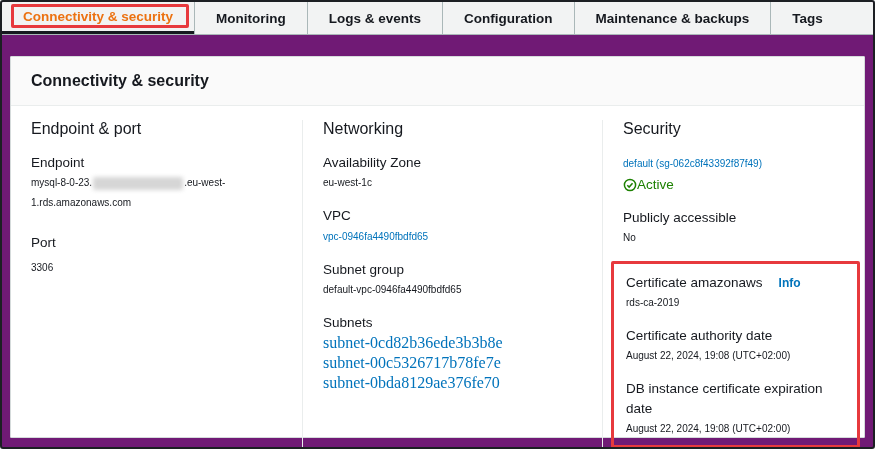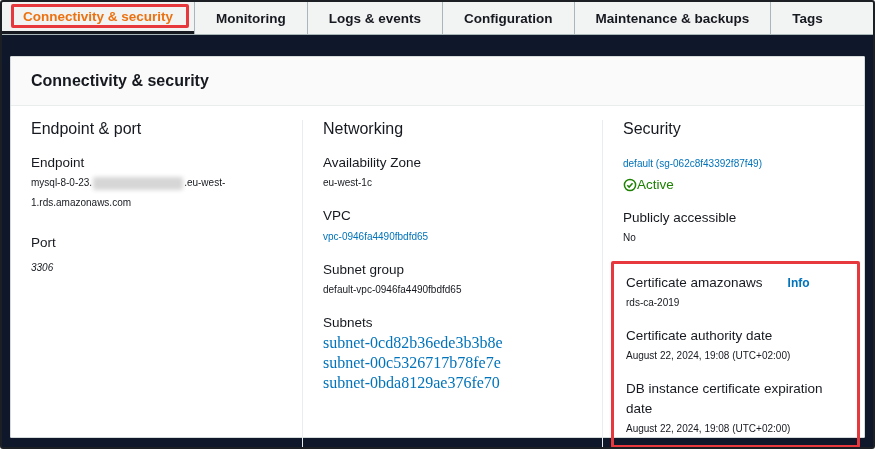--- a/index.html
+++ b/index.html
@@ -5,21 +5,21 @@
   * { margin:0; padding:0; box-sizing:border-box; }
   html,body { width:875px; height:449px; }
   body {
     font-family:"Liberation Sans","DejaVu Sans",sans-serif;
     background:#f2f3f3;
     color:#16191f;
     overflow:hidden;
   }
   .screen {
     width:875px; height:449px;
-    background:#0f172a;
+    background:#701a75;
     border:2px solid #1c1f23;
     border-radius:3px;
     position:relative;
     overflow:hidden;
   }
   
   .tabbar {
     display:flex; align-items:stretch;
     height:33px;
     border-bottom:1px solid #aab7b8;
@@ -77,21 +77,21 @@
     display:inline-block;
     width:90px; height:13px;
     background:#d6d6d6;
     border-radius:2px;
     filter:blur(2px);
     vertical-align:middle;
     margin:0 1px;
   }
   .status-line { display:flex; align-items:center; gap:0; margin-top:1px; }
   .status-text { color:#1d8102; font-size:13.5px; line-height:20px; }
-  .info-link { font-size:12px; font-weight:700; color:#0073bb; margin-left:25px; cursor:pointer; }
+  .info-link { font-size:12px; font-weight:700; color:#0073bb; margin-left:16px; cursor:pointer; }
   .cert-annotation {
     border:3px solid #e7393d;
     border-radius:2px;
     margin:4px -4px 0 -12px;
     padding:9px 8px 6px 12px;
   }
   .cert-annotation .field:last-child { margin-bottom:0; }
 </style>
 </head>
 <body>
@@ -133,21 +133,21 @@
         <div class="field">
           <div class="field-label">Endpoint</div>
           <div class="field-value">
             <span>mysql-8-0-23.</span><span class="blur-box"></span><span>.eu-west-</span>
           </div>
           <div class="field-value">1.rds.amazonaws.com</div>
         </div>
 
         <div class="field" style="margin-top:20px;">
           <div class="field-label">Port</div>
-          <div class="field-value" style="margin-top:5px;font-style:italic;">3306</div>
+          <div class="field-value" style="margin-top:5px;">3306</div>
         </div>
       </div>
 
       <div class="col col-networking">
         <div class="col-heading">Networking</div>
 
         <div class="field">
           <div class="field-label">Availability Zone</div>
           <div class="field-value">eu-west-1c</div>
         </div>

